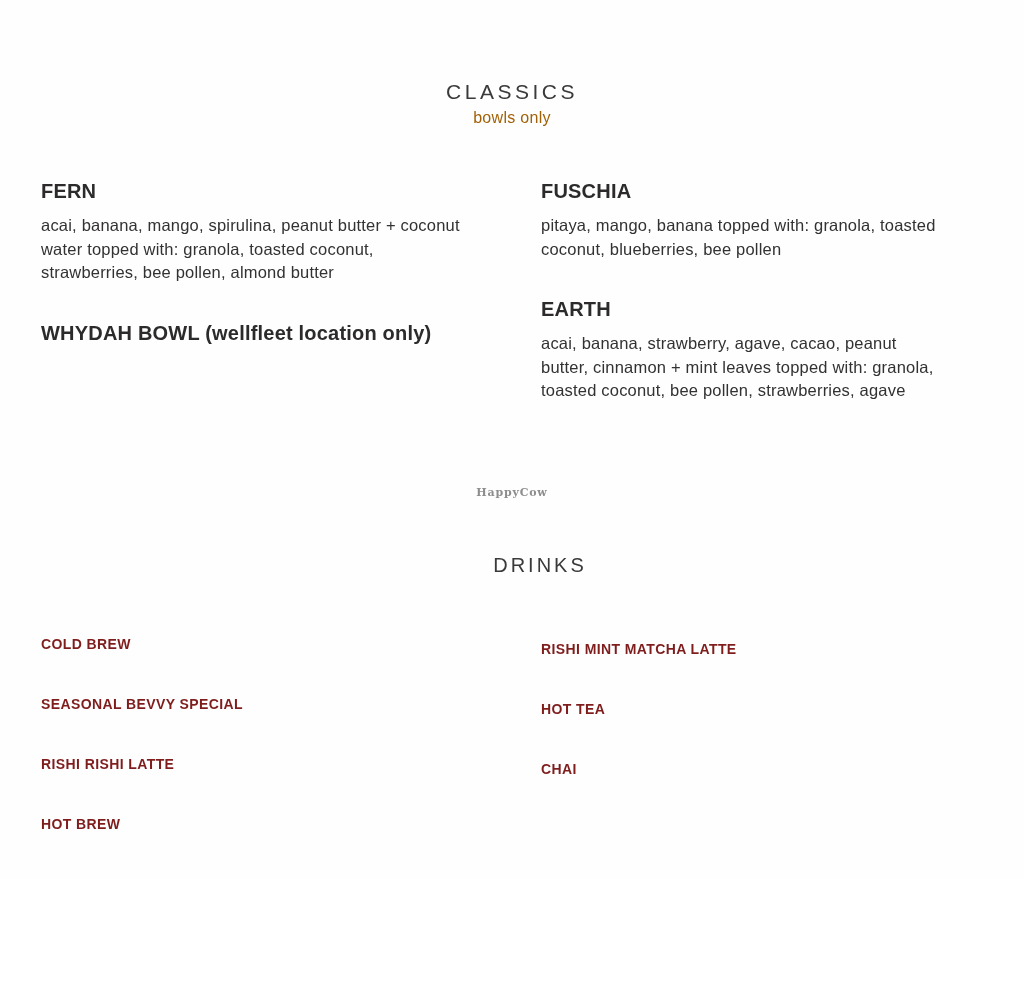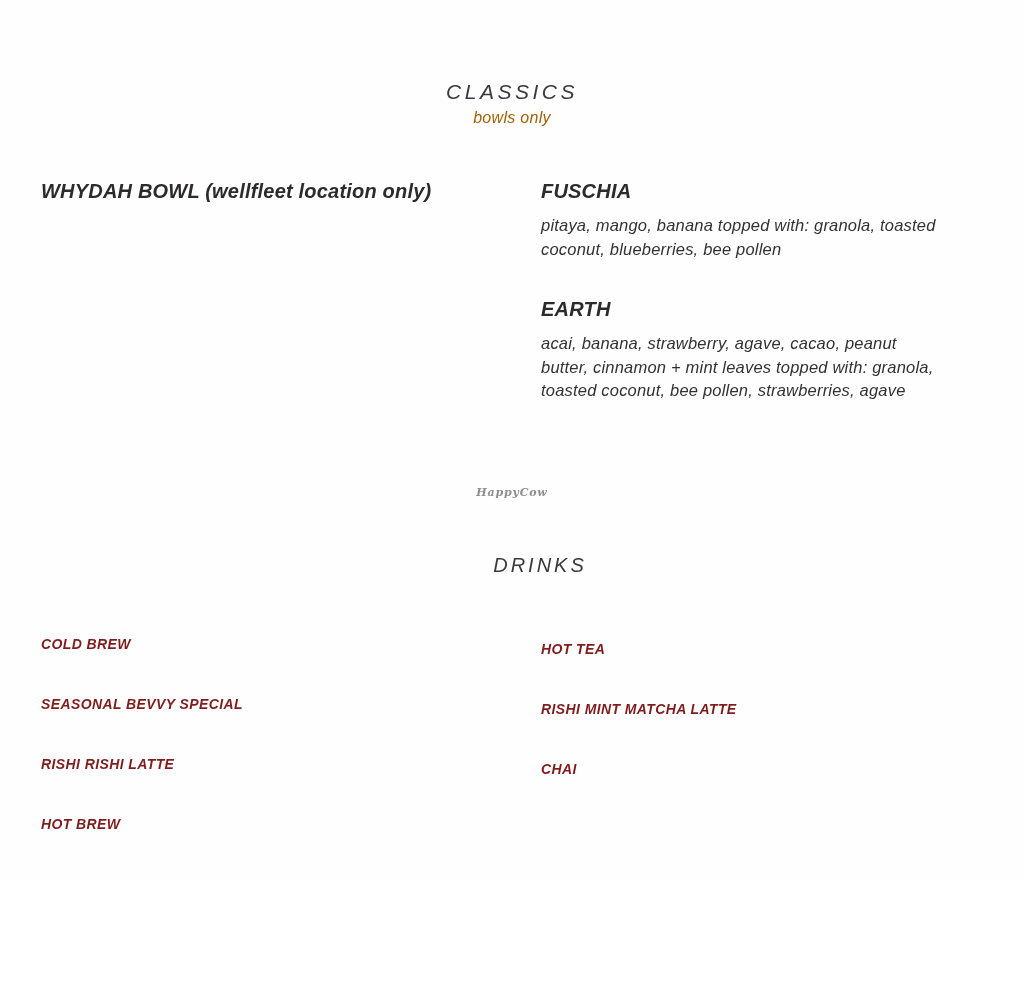--- a/index.html
+++ b/index.html
@@ -7,21 +7,20 @@
     padding: 0;
     background: #ffffff;
   }
   .page {
     position: relative;
     width: 1024px;
     height: 879px;
     background: #fefefe;
     font-family: "Liberation Sans", sans-serif;
     overflow: hidden;
-    font-style: italic;
   }
 
   
   .section-head {
     position: absolute;
     left: 0;
     width: 100%;
     text-align: center;
   }
   .classics-head { top: 80px; }
@@ -105,20 +104,24 @@
 
 <div class="page">
 
   <header class="section-head classics-head">
     <div class="classics-title">CLASSICS</div>
     <div class="classics-subtitle">bowls only</div>
   </header>
 
   <section class="bowls-col bowls-left">
     <div class="bowl-item">
+      <h2 class="bowl-name">FERN</h2>
+      <p class="bowl-desc">acai, banana, mango, spirulina, peanut butter + coconut water topped with: granola, toasted coconut, strawberries, bee pollen, almond butter</p>
+    </div>
+    <div class="bowl-item">
       <h2 class="bowl-name">WHYDAH BOWL (wellfleet location only)</h2>
     </div>
   </section>
 
   <section class="bowls-col bowls-right">
     <div class="bowl-item">
       <h2 class="bowl-name">FUSCHIA</h2>
       <p class="bowl-desc">pitaya, mango, banana topped with: granola, toasted coconut, blueberries, bee pollen</p>
     </div>
     <div class="bowl-item">
@@ -134,18 +137,18 @@
   </header>
 
   <section class="drinks-col drinks-left">
     <div class="drink-item">COLD BREW</div>
     <div class="drink-item">SEASONAL BEVVY SPECIAL</div>
     <div class="drink-item">RISHI RISHI LATTE</div>
     <div class="drink-item">HOT BREW</div>
   </section>
 
   <section class="drinks-col drinks-right">
+    <div class="drink-item">RISHI MINT MATCHA LATTE</div>
     <div class="drink-item">HOT TEA</div>
-    <div class="drink-item">RISHI MINT MATCHA LATTE</div>
     <div class="drink-item">CHAI</div>
   </section>
 
 </div>
 
 </body></html>

